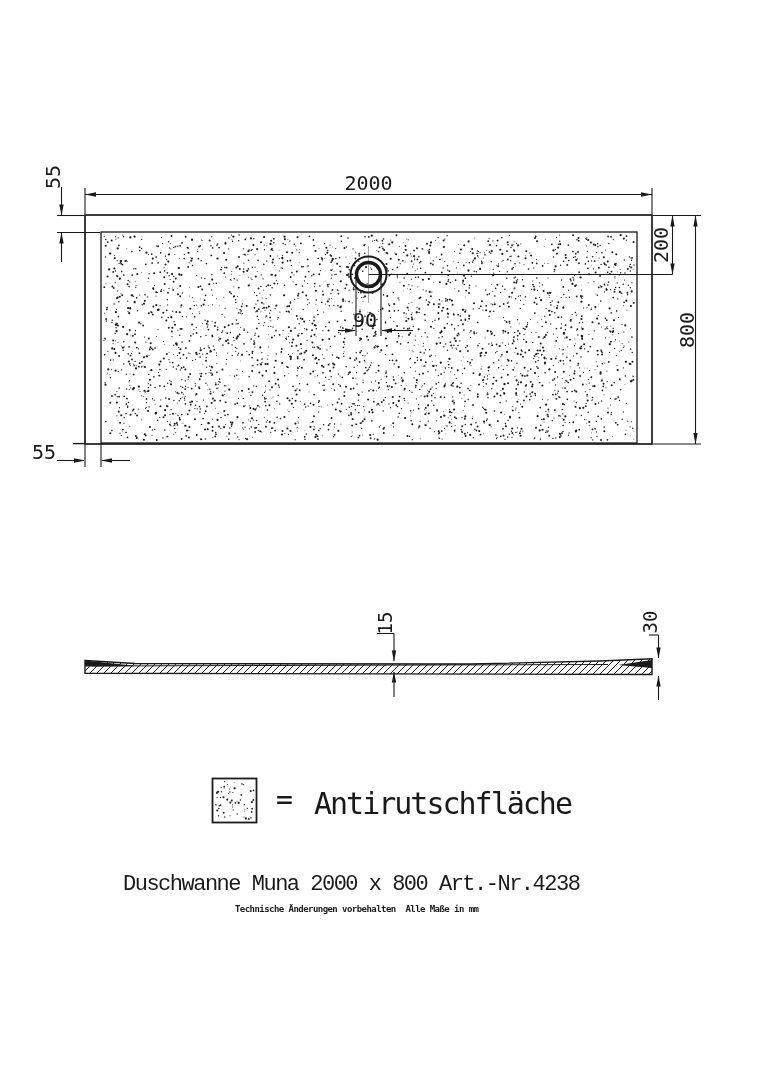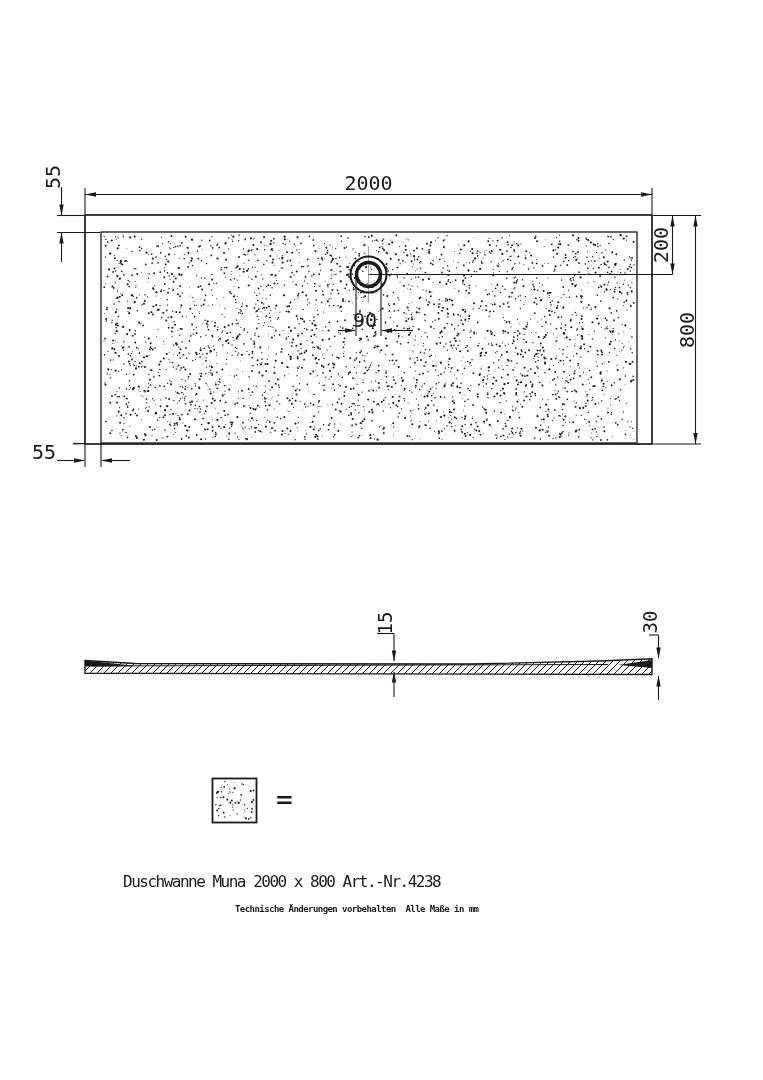--- a/index.html
+++ b/index.html
@@ -3,21 +3,21 @@
 <meta charset="utf-8">
 <style>
   html,body{margin:0;padding:0;background:#ffffff;}
   #canvas{position:relative;width:763px;height:1080px;background:#ffffff;overflow:hidden;
           font-family:"DejaVu Sans Mono", monospace;color:#1a1a1a;}
   #draw{position:absolute;left:0;top:0;}
   svg text{font-family:"DejaVu Sans Mono", monospace;fill:#1a1a1a;}
   .dimtxt{font-size:20px;}
   .dimtxt-s{font-size:19px;}
   .overlay{position:absolute;white-space:pre;}
-  #title-block{left:123px;top:872px;font-size:16px;letter-spacing:-1.5px;}
+  #title-block{left:123px;top:872px;font-size:22px;letter-spacing:-1.5px;font-family:Liberation Mono, monospace;}
   #equals-sign{left:276px;top:783px;font-size:28px;}
   #legend-label{left:314px;top:786px;font-size:30px;letter-spacing:-2px;}
   #footnote{left:235px;top:904px;font-size:9px;font-weight:bold;letter-spacing:-0.55px;text-align:right;}
 </style>
 </head>
 <body>
 
 <div id="canvas">
   <svg id="draw" width="763" height="1080" viewBox="0 0 763 1080">
     <defs>
@@ -3388,15 +3388,16 @@
           <circle cx="229.6" cy="789.0" r="0.59"></circle>
           <circle cx="227.6" cy="784.5" r="0.50"></circle>
           <circle cx="247.4" cy="808.3" r="0.66"></circle>
           <circle cx="238.7" cy="802.9" r="1.06"></circle>
           <circle cx="246.0" cy="819.0" r="0.64"></circle>
         </g>
     </g>
   </svg>
 
   <div class="overlay" id="equals-sign">=</div>
+  <div class="overlay" id="legend-label">Antirutschfläche</div>
   <div class="overlay" id="title-block">Duschwanne Muna 2000 x 800 Art.-Nr.4238</div>
   <div class="overlay" id="footnote">Technische Änderungen vorbehalten  Alle Maße in mm</div>
 </div>
 
 </body></html>

